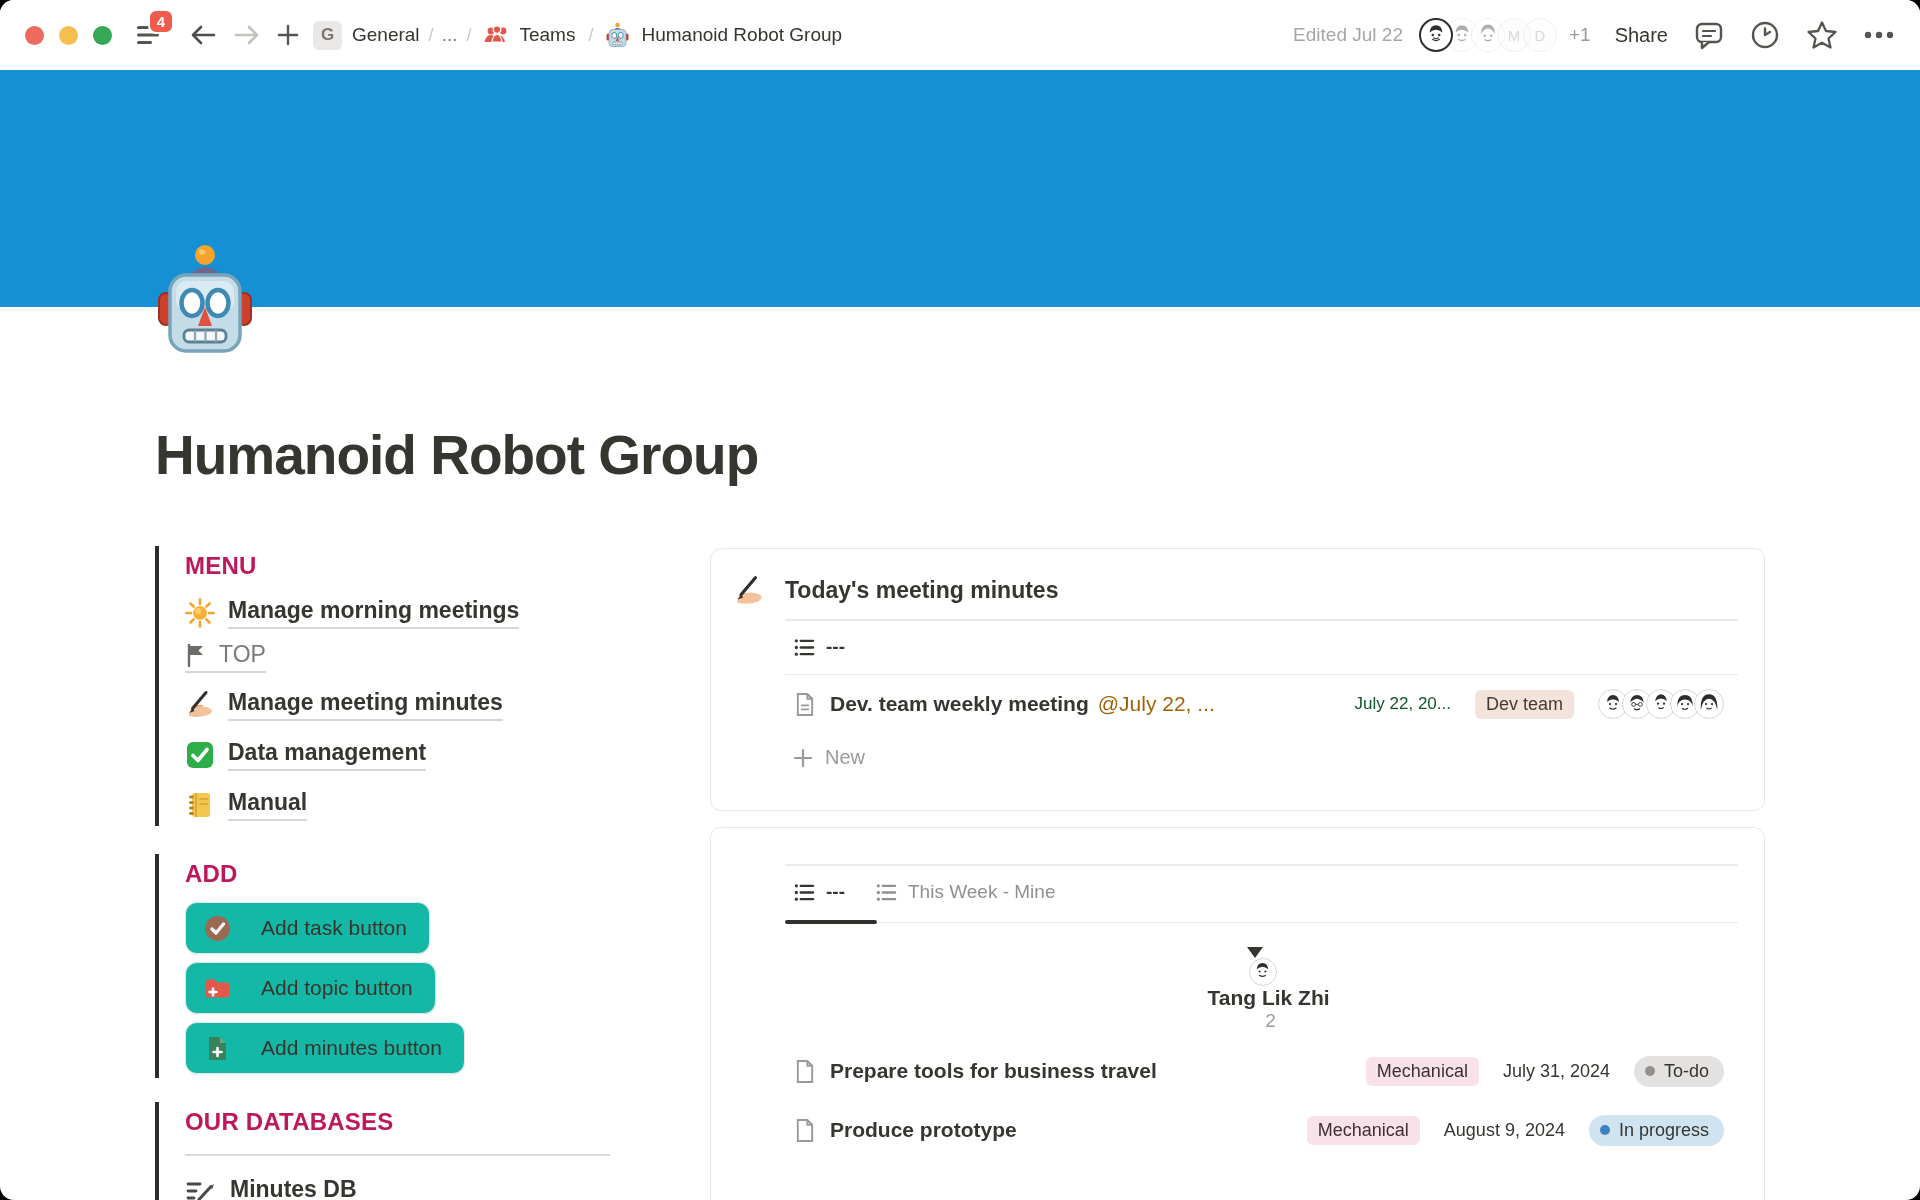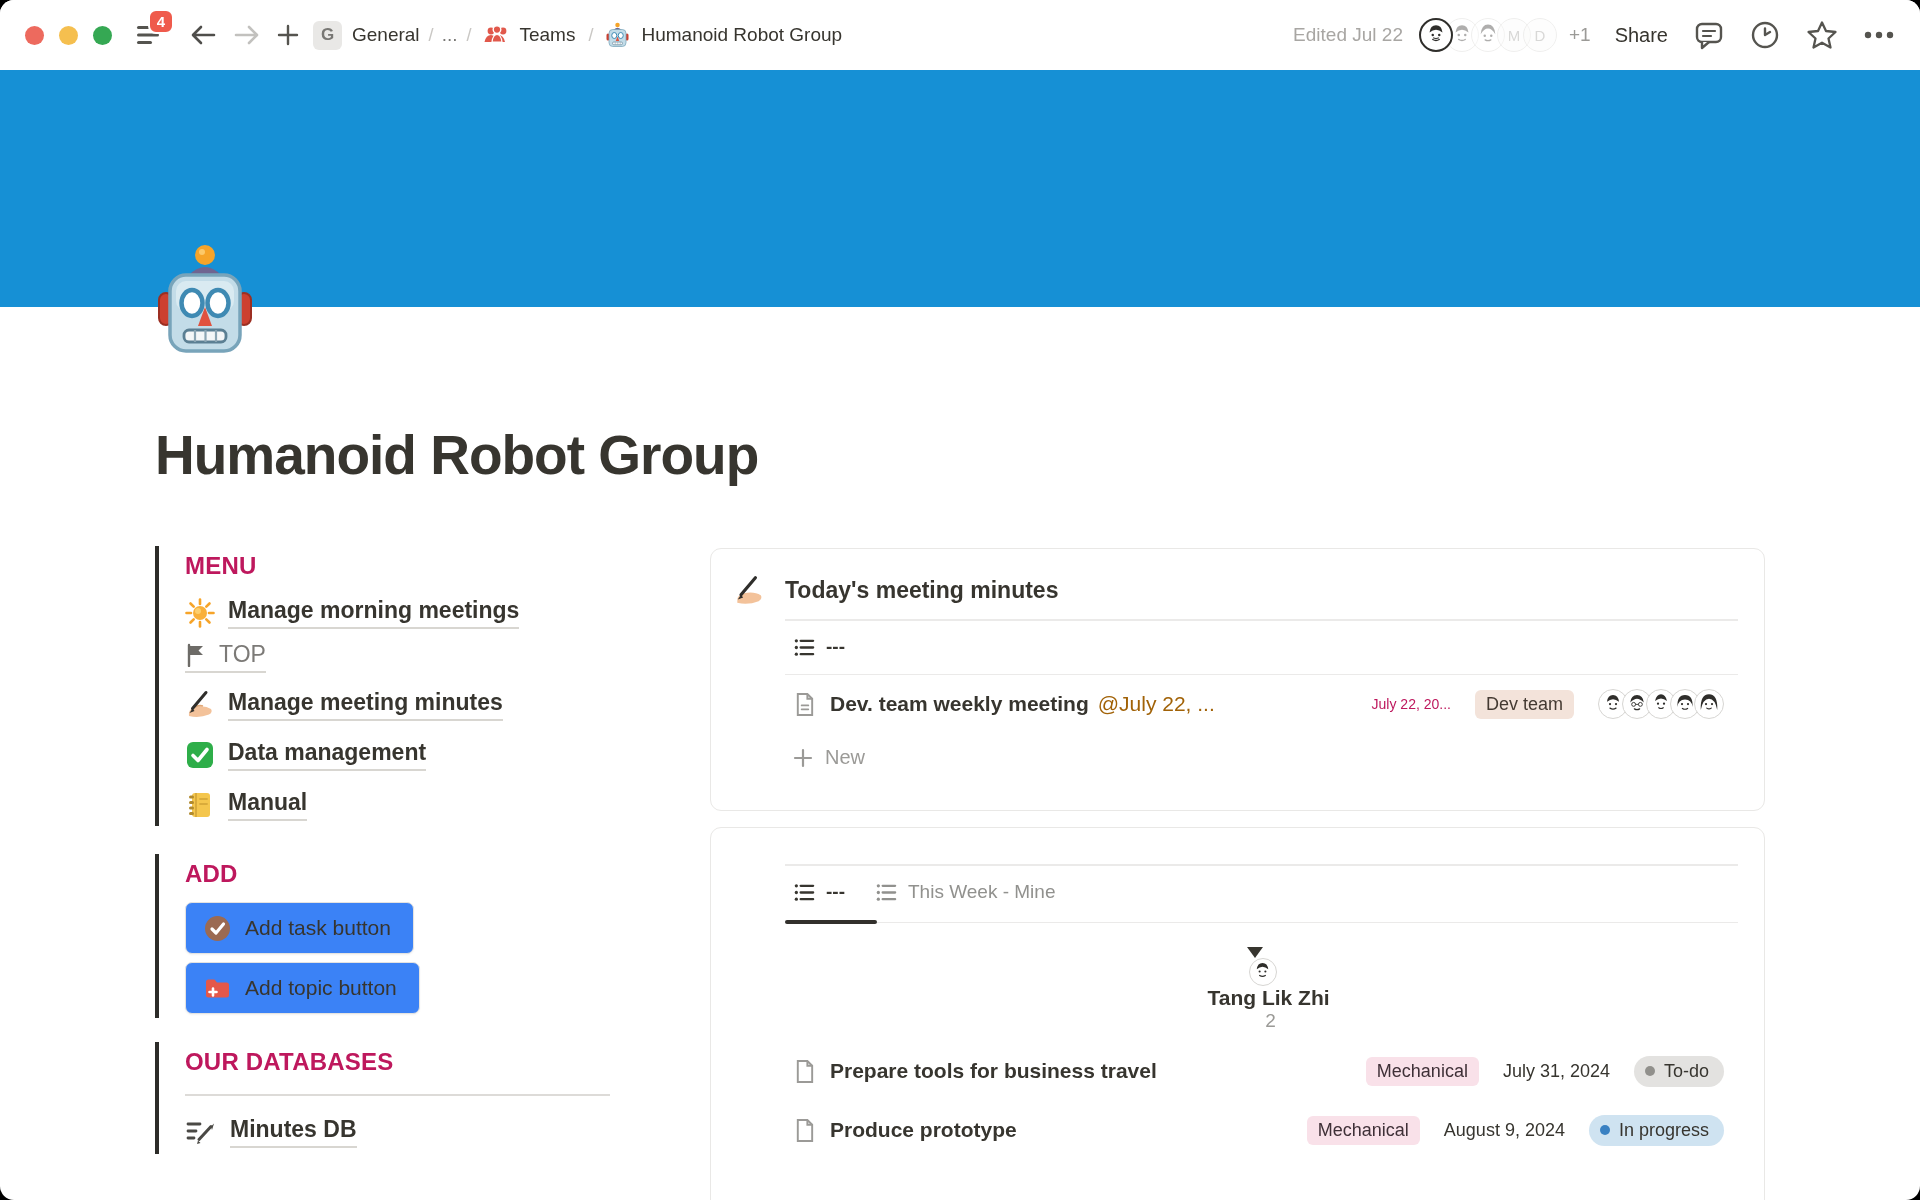--- a/index.html
+++ b/index.html
@@ -42,22 +42,22 @@
   .sidebar{position:absolute;left:155px;top:546px;width:470px;}
   .qblock{border-left:4px solid #2d2c29;padding:6px 0 4px 26px;}
   .q-head{font-size:24px;font-weight:700;color:#be185d;letter-spacing:.2px;}
   .m-row{display:flex;align-items:center;margin-top:16px;height:34px;}
   .m-row .ic{width:30px;display:flex;justify-content:center;margin-right:13px;flex:none;}
   .m-link{font-size:23px;font-weight:600;color:#37352f;border-bottom:2px solid #d8d6d1;padding-bottom:3px;cursor:pointer;}
   .top-row{margin-top:12px;height:30px;}
   .top-link{display:flex;align-items:center;border-bottom:2px solid #d8d6d1;padding-bottom:3px;cursor:pointer;}
   .top-link .lbl{font-size:23px;font-weight:500;color:#7c7a77;margin-left:12px;}
   .qb2{margin-top:28px;} .qb3{margin-top:24px;}
-  .add-btn{display:inline-flex;align-items:center;background:#3b82f6;border:1.5px solid #e4e3e1;border-radius:7px;
-    box-shadow:0 1px 2px rgba(15,15,15,.05);padding:0 22px 0 18px;height:50px;margin-top:8px;cursor:pointer;width:max-content;}
+  .add-btn{display:inline-flex;align-items:center;background:#14b8a6;border:1.5px solid #e4e3e1;border-radius:12px;
+    box-shadow:0 1px 2px rgba(15,15,15,.05);padding:0 22px 0 18px;height:50px;margin-top:8px;cursor:pointer;width:max-content;gap:16px;}
   .add-btn.first{margin-top:14px;}
   .add-btn .ic{margin-right:14px;display:flex;}
   .add-btn .lbl{font-size:21px;font-weight:500;color:#37352f;}
   .db-div{height:1.5px;background:#dddbd8;margin-top:18px;width:425px;}
   .db-row{display:flex;align-items:center;margin-top:18px;height:36px;}
   .db-row .ic{margin-right:13px;display:flex;}
   .db-link{font-size:23px;font-weight:600;color:#37352f;border-bottom:2px solid #d8d6d1;padding-bottom:3px;cursor:pointer;}
 
   
   .maincol{position:absolute;left:710px;top:548px;width:1055px;}
@@ -74,21 +74,21 @@
   .vtab.inactive{margin-left:30px;}
   .vtab.inactive .vlbl{color:#91918e;font-weight:500;}
   .tabs2{border-bottom:1.5px solid #ebeae9;padding:15px 8px 16px;position:relative;}
   .active-underline{position:absolute;left:0;bottom:-2px;height:3.5px;background:#32302c;border-radius:2px;}
   .dbrow{display:flex;align-items:center;padding:14px 14px 14px 8px;}
   .dbrow .ic{margin-right:14px;flex:none;display:flex;}
   .row-title{font-size:21px;font-weight:600;color:#37352f;white-space:nowrap;}
   .row-mention{font-size:21px;font-weight:500;color:#a16207;}
   .row-spacer{flex:1;}
   .meta{display:flex;align-items:center;gap:24px;}
-  .date1{font-size:14px;color:#be185d;}
+  .date1{font-size:17px;color:#14532d;}
   .date2{font-size:18px;color:#37352f;}
   .tag{border-radius:6px;padding:4px 11px;font-size:18px;white-space:nowrap;}
   .tag-tan{background:#f3e3da;color:#443a32;}
   .tag-pink{background:#f9e1e9;color:#3f3037;}
   .pill{display:inline-flex;align-items:center;gap:9px;border-radius:999px;padding:5px 15px 5px 11px;font-size:18px;color:#37352f;white-space:nowrap;}
   .pill .dot{width:10px;height:10px;border-radius:50%;}
   .pill-gray{background:#e3e2e0;} .pill-gray .dot{background:#91908c;}
   .pill-blue{background:#cfe3f1;} .pill-blue .dot{background:#3a81c2;}
   .row-avs{display:flex;}
   .row-avs .av{width:30px;height:30px;margin-left:-6px;}
@@ -340,20 +340,32 @@
       </div>
       <div>
         <div class="add-btn">
           <span class="ic">
             <svg width="27" height="27" viewBox="0 0 27 27">
               <path d="M2 7 q0-2.5 2.5-2.5 h6 l2.5 3 h9.5 q2.5 0 2.5 2.5 v10 q0 2.5-2.5 2.5 h-18 q-2.5 0-2.5-2.5 Z" fill="#e4584a"></path>
               <path d="M9 13.5 v7 M5.5 17 h7" stroke="#fff" stroke-width="2.6" stroke-linecap="round"></path>
             </svg>
           </span>
           <span class="lbl">Add topic button</span>
+        </div>
+      </div>
+      <div>
+        <div class="add-btn">
+          <span class="ic">
+            <svg width="27" height="27" viewBox="0 0 27 27">
+              <path d="M5 2 h11 l6 6 v17 H5 Z" fill="#37835a"></path>
+              <path d="M16 2 v6 h6" fill="#6aa985"></path>
+              <path d="M13.5 13 v8 M9.5 17 h8" stroke="#fff" stroke-width="2.6" stroke-linecap="round"></path>
+            </svg>
+          </span>
+          <span class="lbl">Add minutes button</span>
         </div>
       </div>
     </div>
 
     <div class="qblock qb3">
       <div class="q-head">OUR DATABASES</div>
       <div class="db-div"></div>
       <div class="db-row">
         <span class="ic">
           <svg width="32" height="28" viewBox="0 0 32 28">

